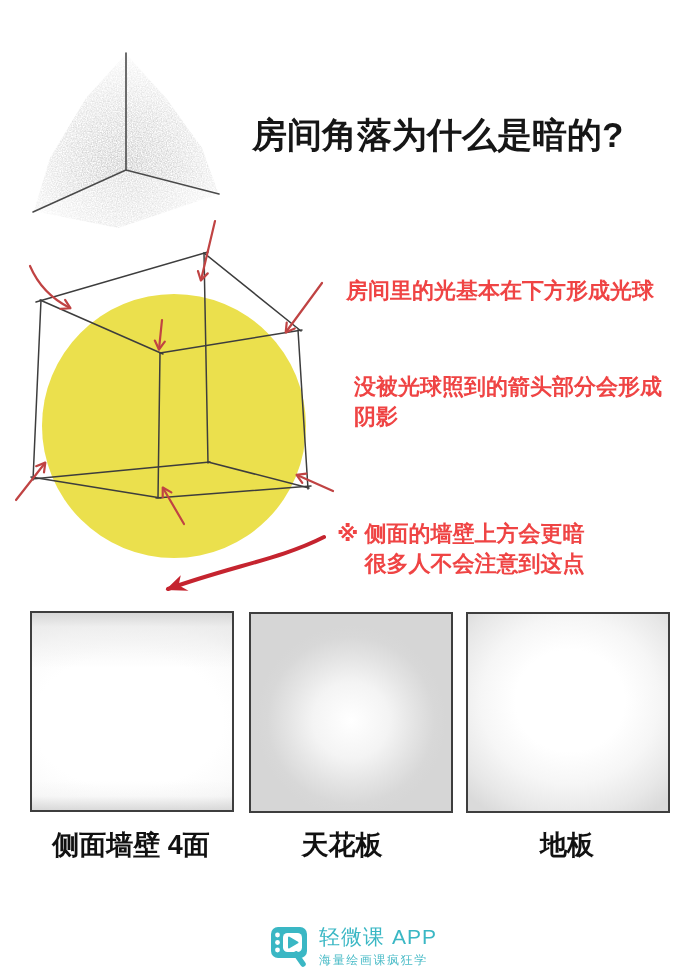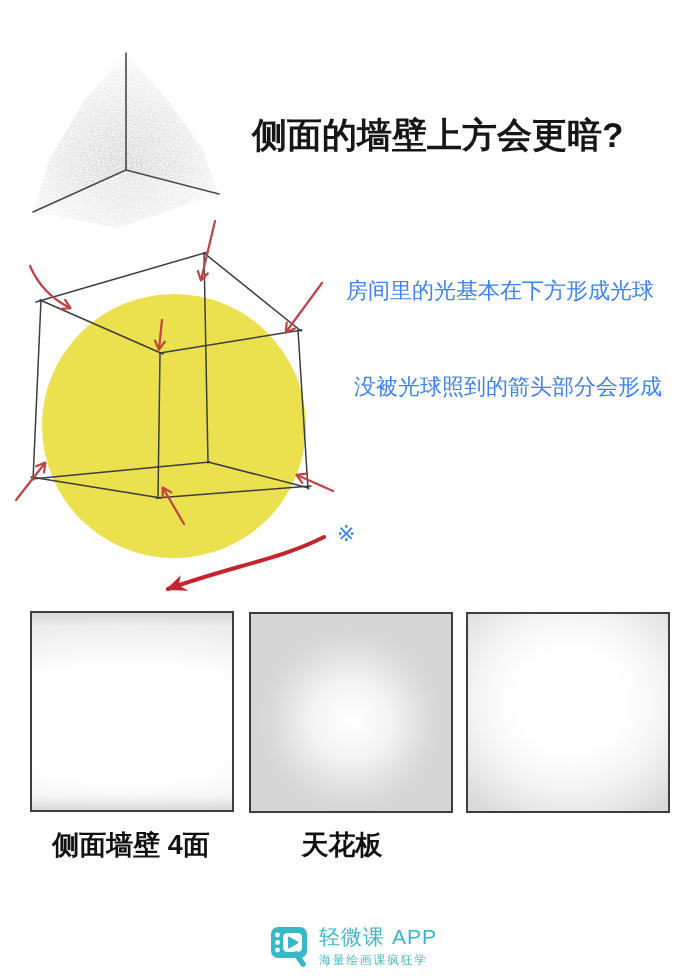--- a/index.html
+++ b/index.html
@@ -6,21 +6,21 @@
   .page{
     position:relative;width:690px;height:976px;background:#ffffff;overflow:hidden;
     font-family:"Liberation Sans","DejaVu Sans",sans-serif;color:#181818;
   }
   .abs{position:absolute;}
   svg.diagram{position:absolute;left:0;top:0;pointer-events:none;}
   .title{
     left:252px;top:112px;width:420px;
     font-size:35px;font-weight:700;letter-spacing:0px;color:#161616;white-space:nowrap;
   }
-  .note{font-weight:400;color:#3b82f6;font-size:22px;line-height:30px;}
+  .note{font-weight:700;color:#ef4444;font-size:22px;line-height:30px;}
   .note-light{left:346px;top:276px;width:330px;}
   .note-shadow{left:346px;top:372px;width:330px;}
   .note-shadow span{display:block;margin-left:8px;}
   .note-side{left:337px;top:519px;width:330px;display:flex;gap:6px;}
   .note-side .marker{font-size:22px;line-height:30px;}
   .note-side .lines span{display:block;}
   .panel{
     border:2px solid #3e3e3e;width:200px;height:197px;box-sizing:content-box;
   }
   .panel-side-walls{
@@ -113,38 +113,44 @@
       <path d="M322,283 L286,332" marker-end="url(#smallHead)"></path>
       <path d="M162,320 L159,349" marker-end="url(#smallHead)"></path>
       <path d="M16,500 L45,463" marker-end="url(#smallHead)"></path>
       <path d="M184,524 L163,488" marker-end="url(#smallHead)"></path>
       <path d="M333,491 L297,475" marker-end="url(#smallHead)"></path>
     </g>
 
     <path d="M324,537 C281,559 232,566 168,589" fill="none" stroke="#c5242f" stroke-width="4" stroke-linecap="round" marker-end="url(#bigHead)"></path>
   </svg>
 
-  <div class="abs title">侧面的墙壁上方会更暗?</div>
+  <div class="abs title">房间角落为什么是暗的?</div>
 
   <div class="abs note note-light">房间里的光基本在下方形成光球</div>
 
   <div class="abs note note-shadow">
     <span>没被光球照到的箭头部分会形成</span>
+    <span>阴影</span>
   </div>
 
   <div class="abs note note-side">
     <span class="marker">※</span>
+    <span class="lines">
+      <span>侧面的墙壁上方会更暗</span>
+      <span>很多人不会注意到这点</span>
+    </span>
   </div>
 
   <div class="abs panel panel-side-walls"></div>
   <div class="abs panel panel-ceiling"></div>
   <div class="abs panel panel-floor"></div>
 
   <div class="abs panel-label label-1">侧面墙壁 4面</div>
   <div class="abs panel-label label-2">天花板</div>
+  <div class="abs panel-label label-3">地板</div>
 
   <div class="abs footer">
     <span>
       <svg width="42" height="44" viewBox="0 0 42 44">
         <rect x="2" y="2" width="36" height="31" rx="7" fill="#3ab7c4"></rect>
         <circle cx="8.5" cy="10" r="2.4" fill="#ffffff"></circle>
         <circle cx="8.5" cy="17.5" r="2.4" fill="#ffffff"></circle>
         <circle cx="8.5" cy="25" r="2.4" fill="#ffffff"></circle>
         <rect x="14" y="8" width="19" height="19" rx="4.5" fill="#ffffff"></rect>
         <path d="M20,12.5 L28.5,17.5 L20,22.5 Z" fill="#3ab7c4" stroke="#3ab7c4" stroke-width="2" stroke-linejoin="round"></path>

